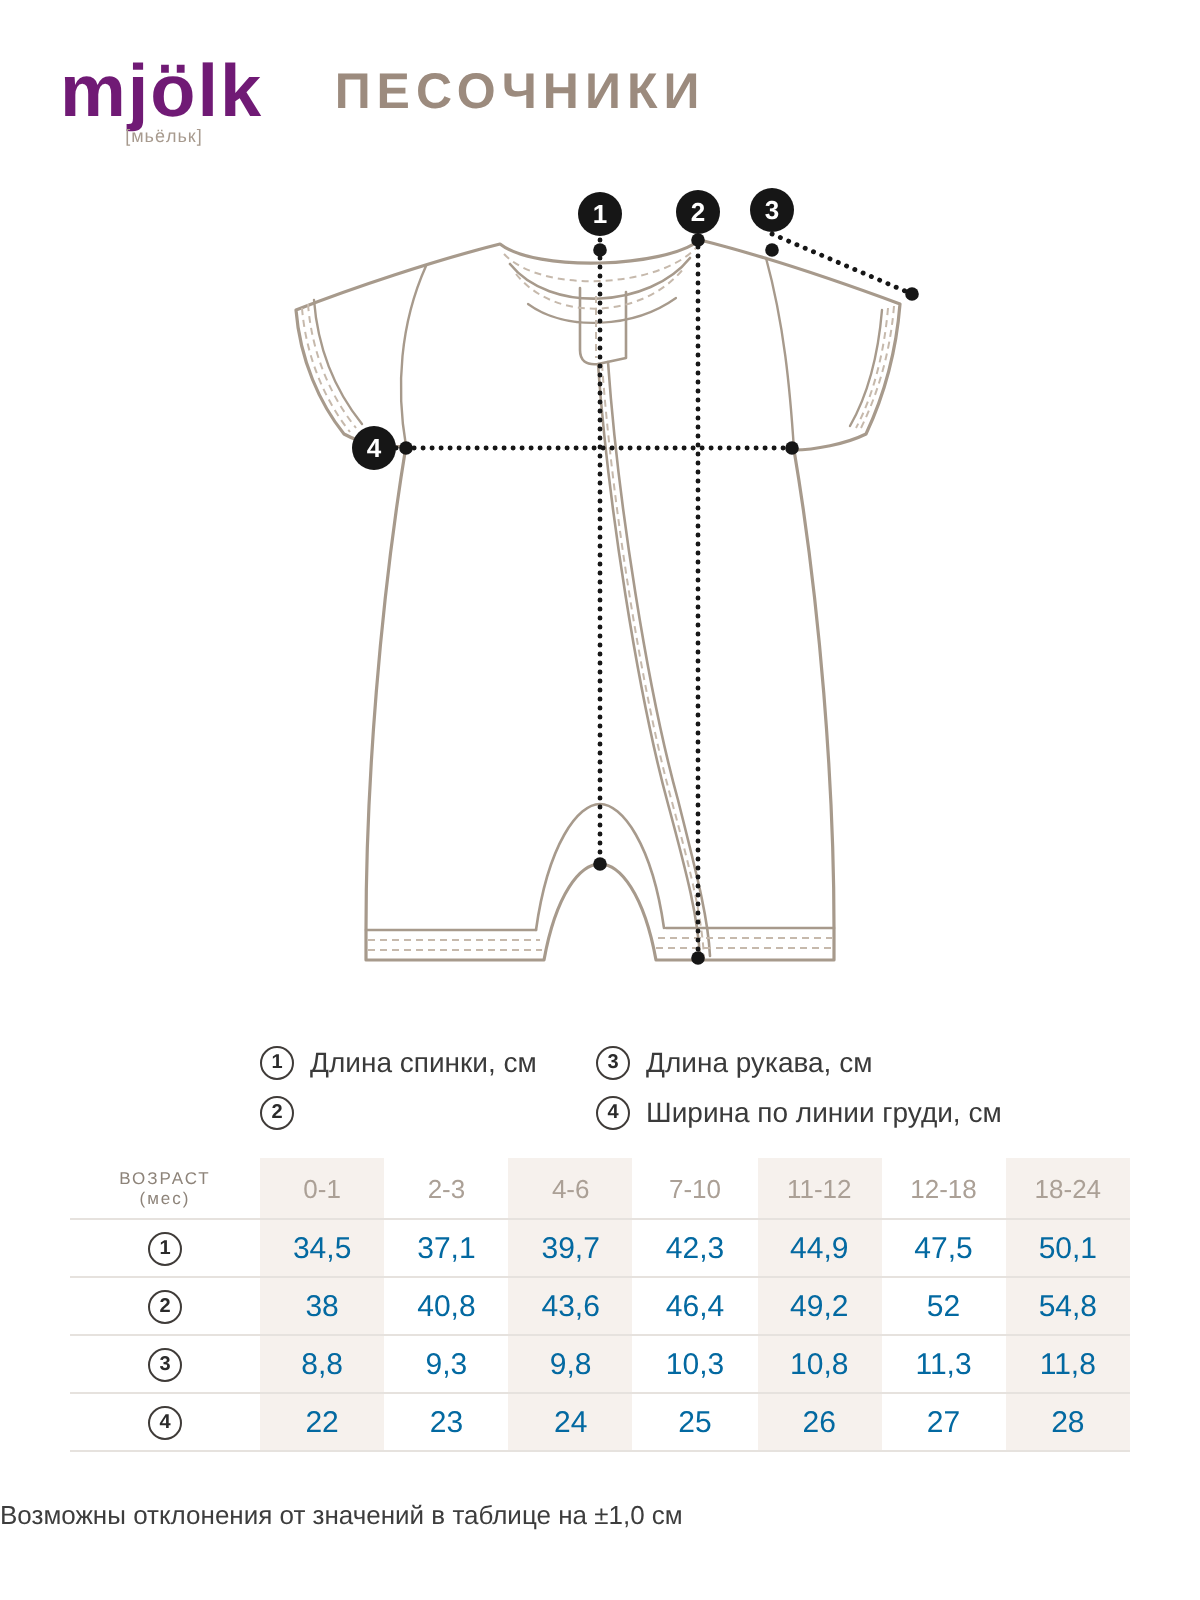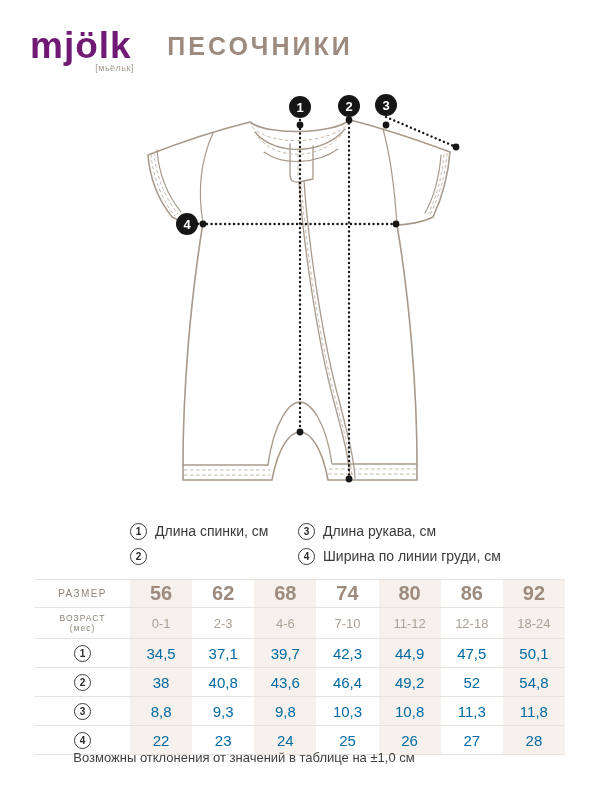--- a/index.html
+++ b/index.html
@@ -3,21 +3,21 @@
 <meta charset="utf-8">
 <style>
   html,body{margin:0;padding:0;}
   body{
     width:600px;height:800px;position:relative;background:#ffffff;
     font-family:"Liberation Sans", sans-serif;overflow:hidden;
   }
   
   .logo{position:absolute;left:30px;top:26px;width:120px;}
   .logo-main{font-size:37px;font-weight:700;letter-spacing:1px;color:#701a75;line-height:40px;}
-  .logo-sub{font-size:9px;letter-spacing:.5px;color:#a79a8e;text-align:right;width:104px;margin-top:-3px;}
+  .logo-sub{font-size:9px;letter-spacing:.5px;color:#a79a8e;text-align:center;width:104px;margin-top:-3px;}
   
   .page-title{
     position:absolute;left:0;top:32px;width:520px;text-align:center;
     font-size:25px;font-weight:700;letter-spacing:3px;color:#9c8b7e;
   }
   
   .diagram{position:absolute;left:128px;top:92px;width:340px;height:410px;}
   
   .legend-item{position:absolute;display:flex;align-items:center;gap:8px;height:18px;}
   .li-1{left:130px;top:522px;} .li-2{left:130px;top:547px;}
@@ -37,21 +37,21 @@
   .row-size .cell{height:27px;}
   .row-age .cell{height:30px;}
   .row-data .cell{height:28px;}
   .rowlabel{font-size:10px;letter-spacing:1.4px;color:#8d8379;font-weight:500;}
   .rowlabel-sm{font-size:8.5px;letter-spacing:1px;color:#8d8379;font-weight:500;line-height:10px;}
   .sz{font-size:20px;font-weight:600;color:#9c8b7e;}
   .age{font-size:13px;color:#aba096;font-weight:500;}
   .val{font-size:15px;color:#0369a1;font-weight:500;}
   
   .footnote{
-    position:absolute;left:0;top:750px;width:488px;text-align:center;
+    position:absolute;left:0;top:750px;width:488px;
     font-size:13px;color:#3d3d3d;font-weight:500;
   }
 </style>
 </head>
 <body>
 
 <div class="logo">
   <div class="logo-main">mjölk</div>
   <div class="logo-sub">[мьёльк]</div>
 </div>
@@ -160,46 +160,20 @@
   <span class="num-circle">3</span>
   <span class="legend-label">Длина рукава, см</span>
 </div>
 <div class="legend-item li-4">
   <span class="num-circle">4</span>
   <span class="legend-label">Ширина по линии груди, см</span>
 </div>
 
 <div class="size-table">
 
-  <div class="t-row row-size first">
-    <div class="cell">
-        <span class="rowlabel">РАЗМЕР</span>
-      </div>
-    <div class="cell alt">
-        <span class="sz">56</span>
-      </div>
-    <div class="cell">
-        <span class="sz">62</span>
-      </div>
-    <div class="cell alt">
-        <span class="sz">68</span>
-      </div>
-    <div class="cell">
-        <span class="sz">74</span>
-      </div>
-    <div class="cell alt">
-        <span class="sz">80</span>
-      </div>
-    <div class="cell">
-        <span class="sz">86</span>
-      </div>
-    <div class="cell alt">
-        <span class="sz">92</span>
-      </div>
-  </div>
 
   <div class="t-row row-age">
     <div class="cell">
       <span class="rowlabel-sm">ВОЗРАСТ</span>
       <span class="rowlabel-sm">(мес)</span>
     </div>
     <div class="cell alt">
         <span class="age">0-1</span>
       </div>
     <div class="cell">

